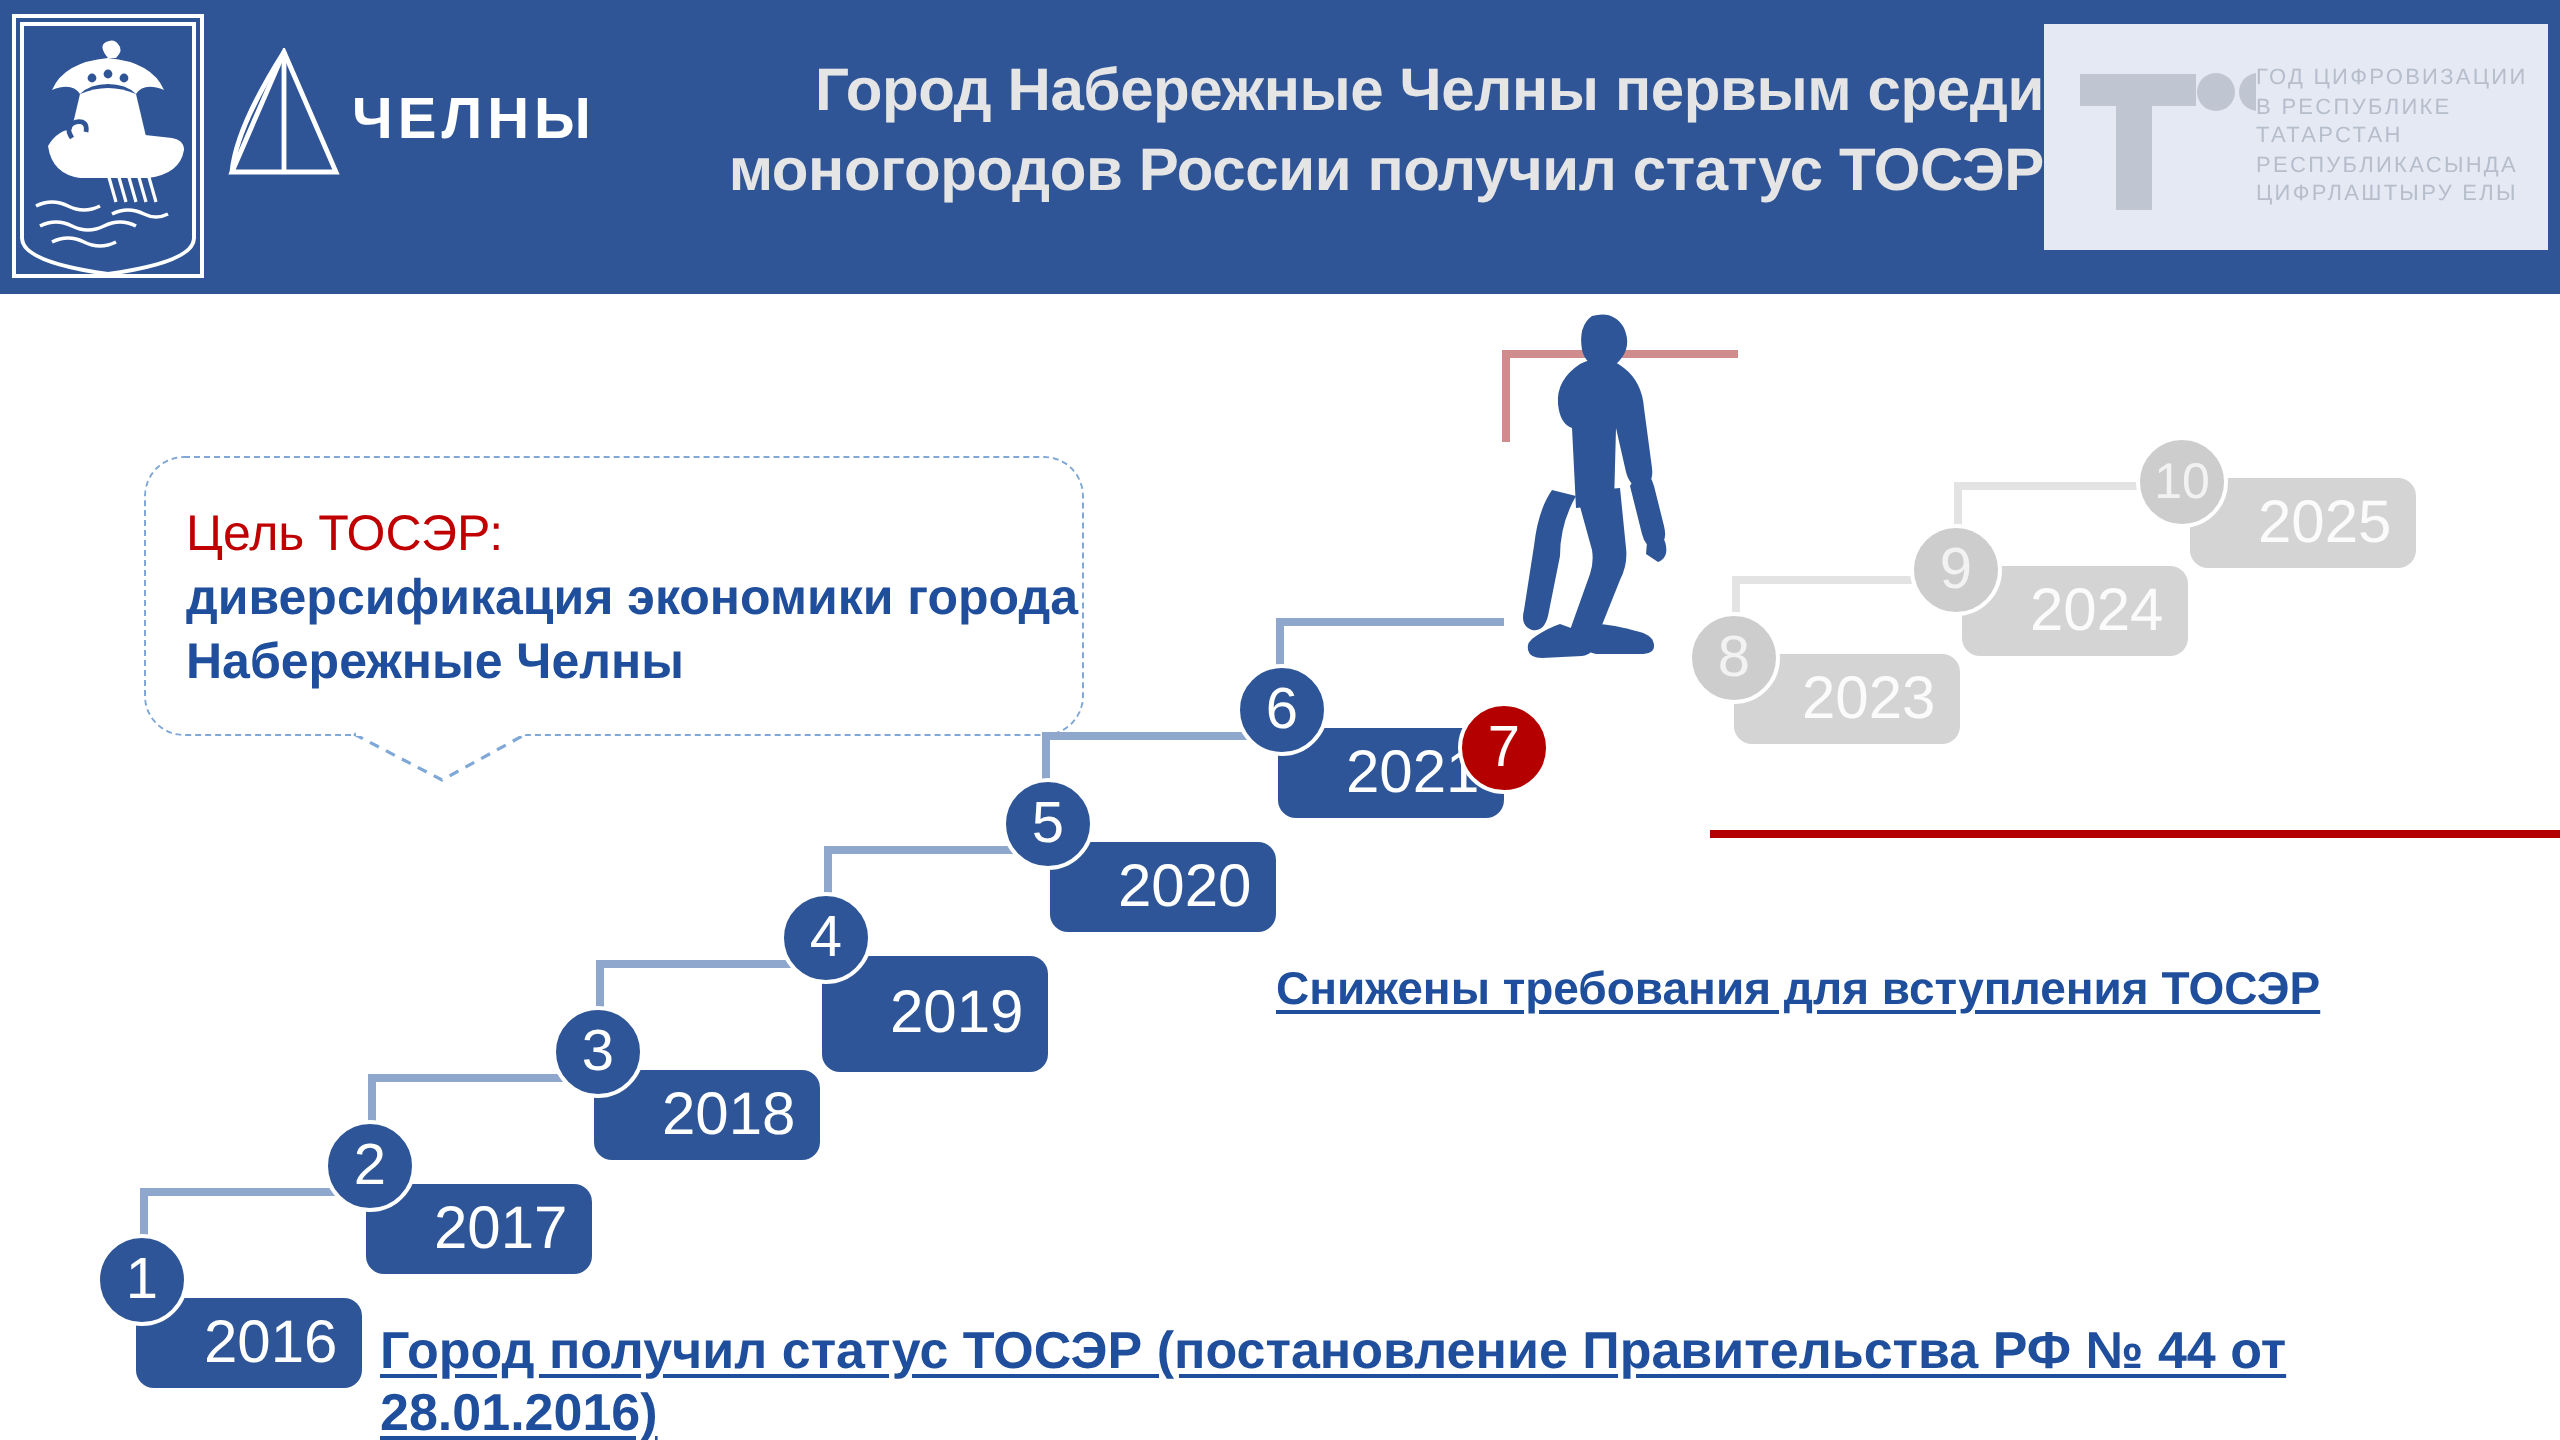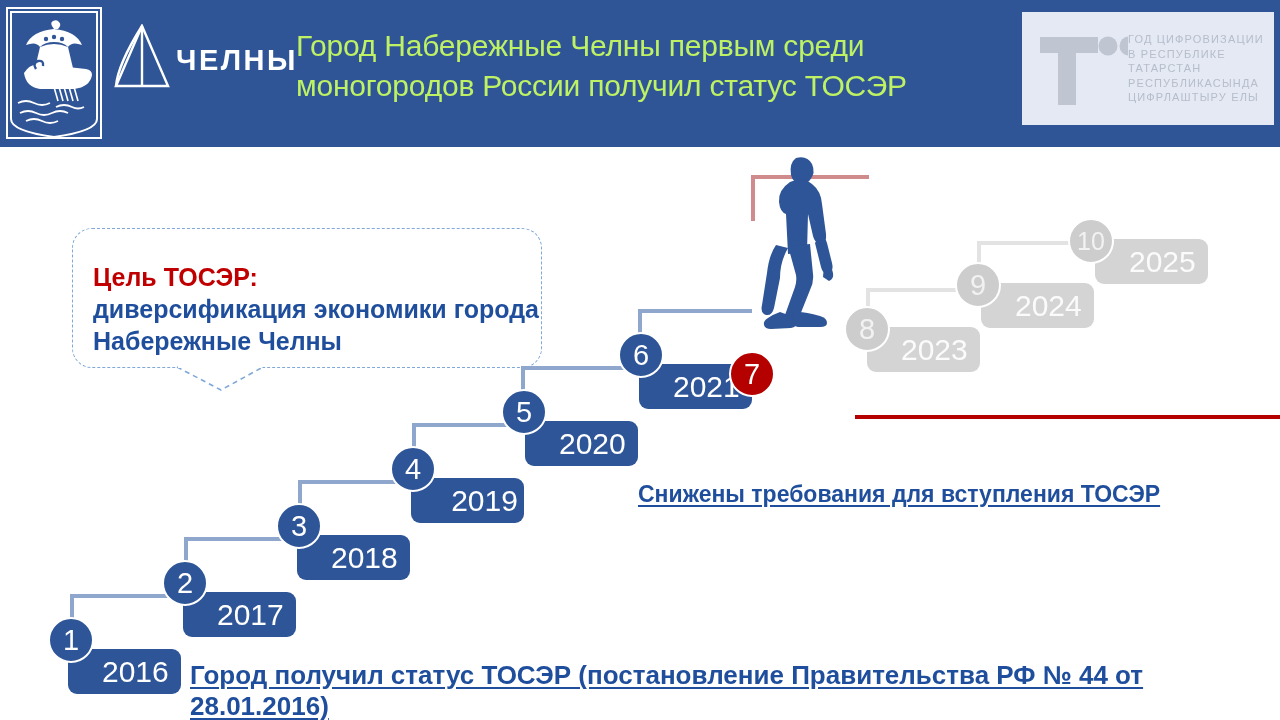--- a/index.html
+++ b/index.html
@@ -12,36 +12,36 @@
           background:#2f5597;}
   #coat-of-arms{position:absolute;left:6px;top:7px;width:96px;height:132px;}
   #chelny-logo{position:absolute;left:112px;top:24px;width:175px;height:110px;}
   #chelny-logo .logo-mark{position:absolute;left:0;top:0;width:62px;height:70px;}
   #chelny-logo .logo-word{position:absolute;left:64px;top:22px;color:#fff;
         font-size:29px;font-weight:bold;letter-spacing:2.5px;line-height:1;}
   #chelny-logo .logo-sub{position:absolute;left:66px;top:57px;color:#dde4f1;
         font-size:9.5px;font-weight:bold;letter-spacing:1.3px;line-height:13px;}
 
   #header-title{position:absolute;left:296px;top:26px;width:726px;
-        color:#bef264;font-size:30px;font-weight:normal;line-height:40px;
-        text-align:left;letter-spacing:-0.2px;}
+        color:#e5e5e5;font-size:30px;font-weight:bold;line-height:40px;
+        text-align:right;letter-spacing:-0.2px;}
 
   #digital-year-badge{position:absolute;left:1022px;top:12px;width:252px;
         height:113px;background:#e4e9f3;display:flex;align-items:center;}
   #digital-year-badge .dy-mark{position:relative;width:92px;height:80px;
         margin-left:14px;flex:none;}
   #digital-year-badge .dy-text{color:#b6bdcb;font-size:11px;
         letter-spacing:1.15px;line-height:14.5px;white-space:pre-line;}
 
   
   #goal-callout{position:absolute;left:72px;top:228px;width:470px;height:140px;
         border:1.6px dashed #7fa8d8;border-radius:20px;background:#fff;
         box-sizing:border-box;}
   #goal-callout .cal-inner{padding:22px 0 0 20px;}
-  #goal-title{color:#c00000;font-size:25px;font-weight:bold;line-height:32px;margin-top:10px;}
+  #goal-title{color:#c00000;font-size:25px;font-weight:normal;line-height:32px;}
   #goal-body{color:#1f4e9c;font-size:25px;font-weight:bold;line-height:32px;}
   #callout-tail{position:absolute;left:175px;top:366px;width:90px;height:26px;}
 
   
   #stairs{position:absolute;left:0;top:147px;width:1280px;height:573px;}
   .step-box{position:absolute;border-radius:9px;color:#fff;
         display:flex;align-items:center;box-sizing:border-box;}
   .step-box .yr{font-size:30px;line-height:1;padding-left:34px;font-weight:400;}
   .step-box.blue{background:#2e5597;}
   .step-box.red{background:#b50000;}
@@ -187,21 +187,21 @@
 
   <div class="step-box blue" style="left:68px;top:502px;width:113px;height:45px;">
     <span class="yr">2016</span>
   </div>
   <div class="step-box blue" style="left:183px;top:445px;width:113px;height:45px;">
     <span class="yr">2017</span>
   </div>
   <div class="step-box blue" style="left:297px;top:388px;width:113px;height:45px;">
     <span class="yr">2018</span>
   </div>
-  <div class="step-box blue" style="left:411px;top:331px;width:113px;height:45px;justify-content:center;">
+  <div class="step-box blue" style="left:411px;top:331px;width:113px;height:58px;">
     <span class="yr">2019</span>
   </div>
   <div class="step-box blue" style="left:525px;top:274px;width:113px;height:45px;">
     <span class="yr">2020</span>
   </div>
   <div class="step-box blue" style="left:639px;top:217px;width:113px;height:45px;">
     <span class="yr">2021</span>
   </div>
   <div class="step-box gray" style="left:867px;top:180px;width:113px;height:45px;">
     <span class="yr">2023</span>

